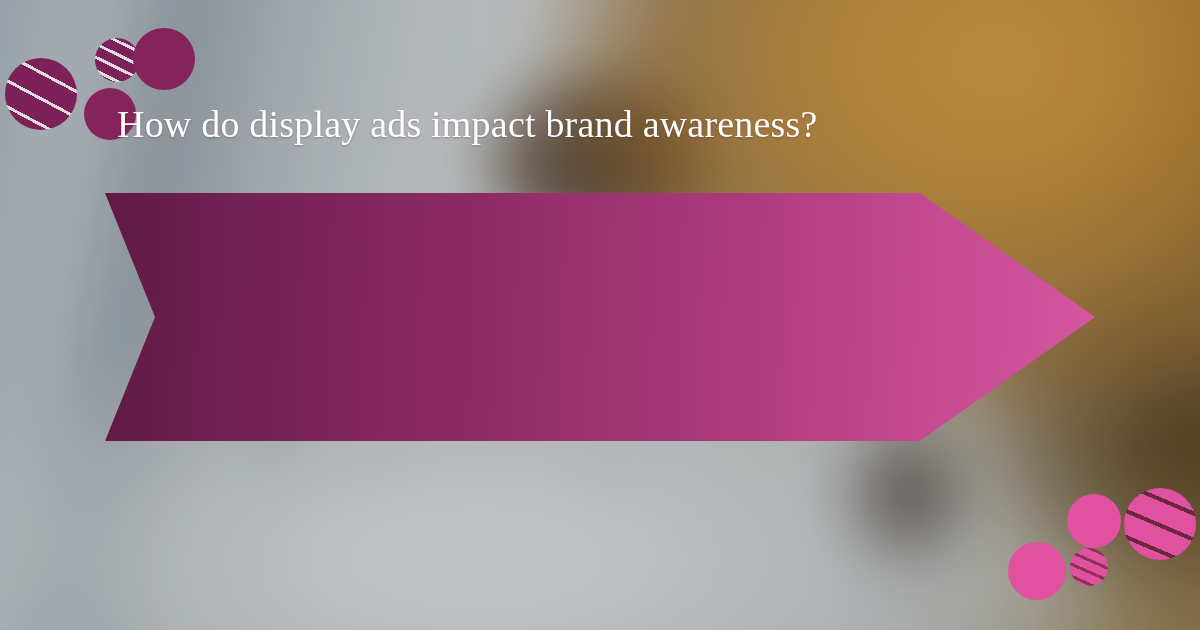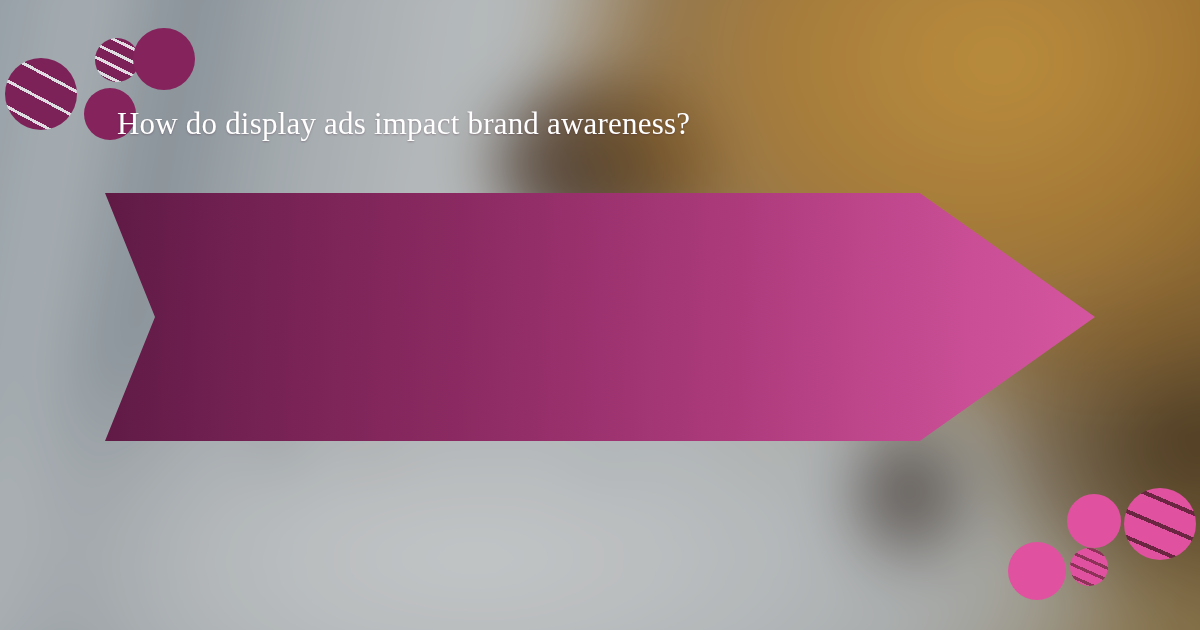--- a/index.html
+++ b/index.html
@@ -114,21 +114,21 @@
         #9c326f 50%, #ad3b7c 64%, #bd458a 76%, #c94e95 87%, #d456a0 100%);
   }
   .banner-text {
     position: absolute;
     left: 117px;
     top: 0;
     height: 248px;
     display: flex;
     align-items: center;
     color: #ffffff;
-    font-size: 31px;
+    font-size: 38px;
     font-weight: 400;
     letter-spacing: 0.2px;
     white-space: nowrap;
     text-shadow: 0 1px 2px rgba(60,10,40,0.28);
   }
 </style>
 </head>
 <body>
 
 <div class="stage">

